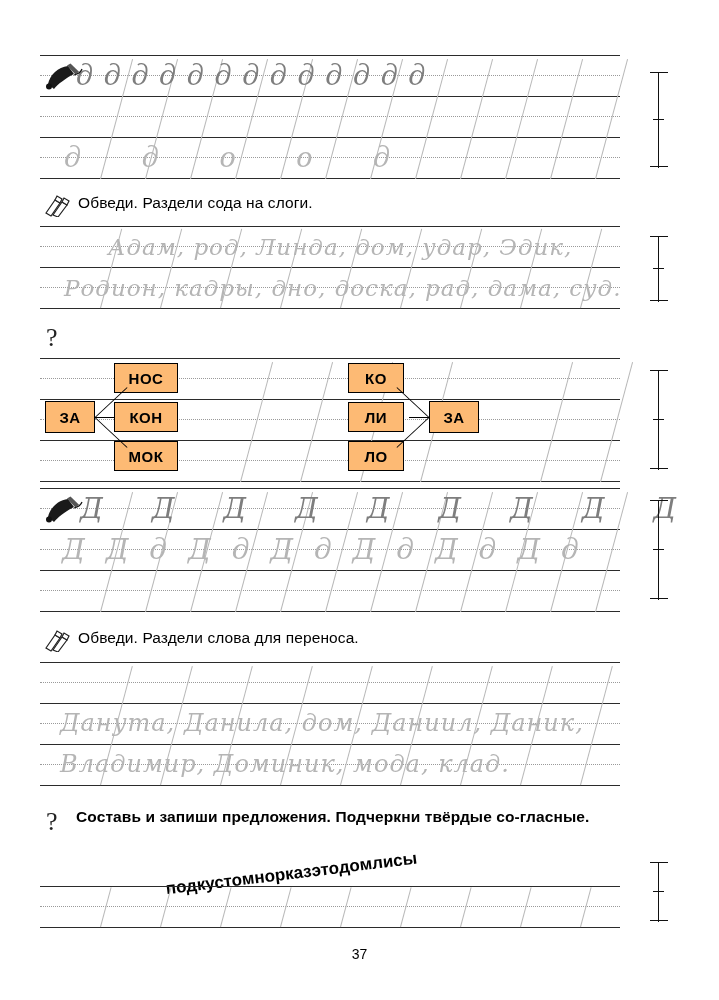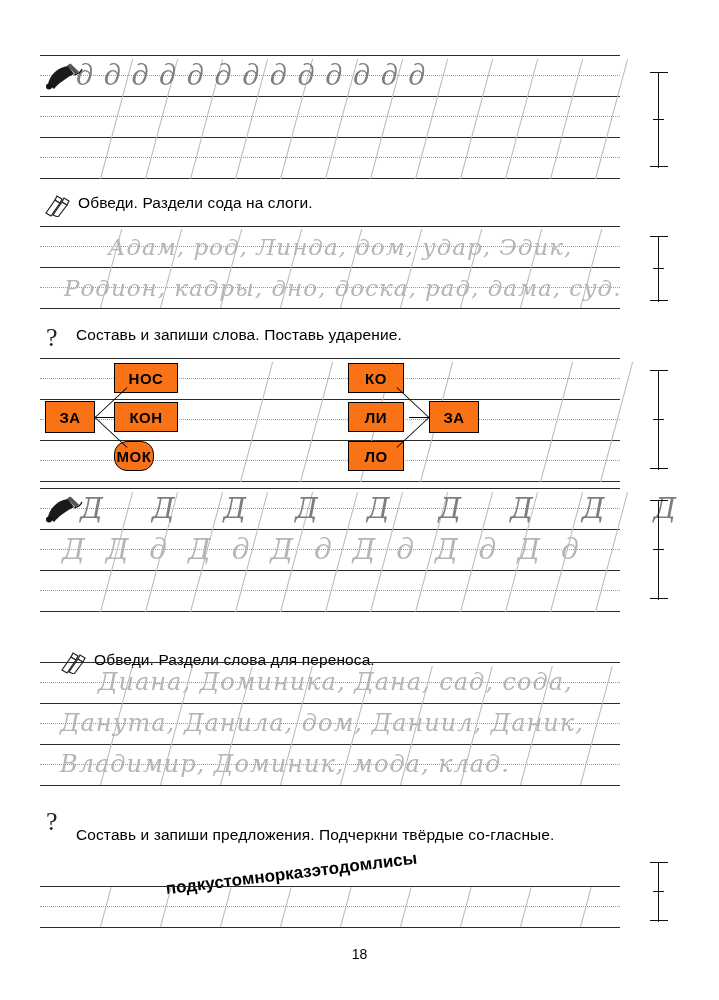--- a/index.html
+++ b/index.html
@@ -101,21 +101,21 @@
     bottom: 0;
     width: 0;
     border-left: 1.6px solid #111;
     display: block;
   }
 
   
   .wbox {
     position: absolute;
     border: 1.6px solid #000;
-    background: #f97316;
+    background: #fdba74;
     display: flex;
     align-items: center;
     justify-content: center;
     font-size: 15px;
     font-weight: 700;
     letter-spacing: .5px;
     box-sizing: border-box;
   }
   .wline {
     position: absolute;
@@ -167,20 +167,21 @@
     <div class="slant" style="left:240px;top:0px;height:124px;"></div>
     <div class="slant" style="left:285px;top:0px;height:124px;"></div>
     <div class="slant" style="left:330px;top:0px;height:124px;"></div>
     <div class="slant" style="left:375px;top:0px;height:124px;"></div>
     <div class="slant" style="left:420px;top:0px;height:124px;"></div>
     <div class="slant" style="left:465px;top:0px;height:124px;"></div>
     <div class="slant" style="left:510px;top:0px;height:124px;"></div>
     <div class="slant" style="left:555px;top:0px;height:124px;"></div>
 
     <div class="hand dark" style="left:36px;top:5px;font-size:27px;">д  д  д  д  д  д  д  д  д  д  д  д  д</div>
+    <div class="hand" style="left:24px;top:87px;font-size:27px;letter-spacing:26px;">д  д  о                          о  д</div>
   </div>
 
   <svg class="icon" style="position:absolute;left:44px;top:62px;" width="40" height="30" viewBox="0 0 40 30">
     <g>
       <path d="M4 22 C6 13, 14 5, 24 4 L30 12 C22 16, 14 22, 10 27 Z" fill="#1a1a1a"></path>
       <path d="M23 3.5 L31.5 12.5 L35 9.8 L26.5 1.5 Z" fill="#555"></path>
       <circle cx="5" cy="24.5" r="3" fill="#111"></circle>
       <path d="M30 13 C34 12, 37 10, 38 7" stroke="#111" stroke-width="1.2" fill="none"></path>
     </g>
   </svg>
@@ -225,21 +226,20 @@
     <i style="top:0;"></i>
       <b></b>
       <i style="top:64px;"></i>
     <i style="top:32px;width:11px;left:3px;"></i>
   </div>
 
   <div class="instr" style="left:42px;top:322px;width:560px;">
     <svg class="icon" width="26" height="30" viewBox="0 0 26 30">
       <text x="4" y="24" font-family="Liberation Serif, serif" font-size="26" fill="#222">?</text>
     </svg>
-    <div class="txt" style="margin-top:3px;">Составь и запиши слова. Поставь ударение.</div>
   </div>
 
   <div class="ruled" style="position:absolute;left:40px;top:358px;width:580px;height:124px;">
     <div class="baseline" style="top:0px;"></div>
     <div class="baseline" style="top:41px;"></div>
     <div class="baseline" style="top:82px;"></div>
     <div class="baseline" style="top:123px;"></div>
     <div class="midline" style="top:20px;"></div>
     <div class="midline" style="top:61px;"></div>
     <div class="midline" style="top:102px;"></div>
@@ -247,21 +247,21 @@
     <div class="slant" style="left:260px;top:0px;height:124px;"></div>
     <div class="slant" style="left:320px;top:0px;height:124px;"></div>
     <div class="slant" style="left:380px;top:0px;height:124px;"></div>
     <div class="slant" style="left:500px;top:0px;height:124px;"></div>
     <div class="slant" style="left:560px;top:0px;height:124px;"></div>
   </div>
 
   <div class="wbox" style="left:45px;top:401px;width:50px;height:32px;">ЗА</div>
   <div class="wbox" style="left:114px;top:363px;width:64px;height:30px;">НОС</div>
   <div class="wbox" style="left:114px;top:402px;width:64px;height:30px;">КОН</div>
-  <div class="wbox" style="left:114px;top:441px;width:40px;height:30px;border-radius:13px;">МОК</div>
+  <div class="wbox" style="left:114px;top:441px;width:64px;height:30px;">МОК</div>
   <div class="wline" style="left:95px;top:417px;width:44px;transform:rotate(-43deg);"></div>
   <div class="wline" style="left:95px;top:417px;width:20px;"></div>
   <div class="wline" style="left:95px;top:417px;width:44px;transform:rotate(43deg);"></div>
 
   <div class="wbox" style="left:429px;top:401px;width:50px;height:32px;">ЗА</div>
   <div class="wbox" style="left:348px;top:363px;width:56px;height:30px;">КО</div>
   <div class="wbox" style="left:348px;top:402px;width:56px;height:30px;">ЛИ</div>
   <div class="wbox" style="left:348px;top:441px;width:56px;height:30px;">ЛО</div>
   <div class="wline" style="left:385px;top:417px;width:44px;transform:rotate(-43deg);transform-origin:right center;"></div>
   <div class="wline" style="left:409px;top:417px;width:20px;"></div>
@@ -306,21 +306,21 @@
       <path d="M30 13 C34 12, 37 10, 38 7" stroke="#111" stroke-width="1.2" fill="none"></path>
     </g>
   </svg>
   <div class="bracket" style="left:650px;top:500px;height:100px;">
     <i style="top:0;"></i>
       <b></b>
       <i style="top:98px;"></i>
     <i style="top:49px;width:11px;left:3px;"></i>
   </div>
 
-  <div class="instr" style="left:58px;top:628px;width:560px;margin-top:22px;">
+  <div class="instr" style="left:42px;top:628px;width:560px;">
     <svg class="icon" width="28" height="24" viewBox="0 0 28 24">
       <g stroke="#222" stroke-width="1.2" fill="#fff">
         <path d="M4 20 L13 7 L18 10 L9 23 Z"></path>
         <path d="M13 7 L15 3 L20 6 L18 10 Z"></path>
         <path d="M11 22 L20 9 L25 12 L16 24 Z" fill="#fff"></path>
         <path d="M20 9 L22 5 L27 8 L25 12 Z"></path>
       </g>
     </svg>
     <div class="txt">Обведи. Раздели слова для переноса.</div>
   </div>
@@ -335,30 +335,29 @@
     <div class="midline" style="top:102px;"></div>
     <div class="slant" style="left:60px;top:0px;height:123px;"></div>
     <div class="slant" style="left:120px;top:0px;height:123px;"></div>
     <div class="slant" style="left:180px;top:0px;height:123px;"></div>
     <div class="slant" style="left:240px;top:0px;height:123px;"></div>
     <div class="slant" style="left:300px;top:0px;height:123px;"></div>
     <div class="slant" style="left:360px;top:0px;height:123px;"></div>
     <div class="slant" style="left:420px;top:0px;height:123px;"></div>
     <div class="slant" style="left:480px;top:0px;height:123px;"></div>
     <div class="slant" style="left:540px;top:0px;height:123px;"></div>
-    <div class="hand" style="left:58px;top:6px;font-size:24px;">Диана, Доминика, Дана, сад, сода,</div>
     <div class="hand" style="left:20px;top:88px;font-size:24px;">Владимир, Доминик, мода, клад.</div>
     <div class="hand" style="left:20px;top:47px;font-size:24px;">Данута, Данила, дом, Даниил, Даник,</div>
   </div>
 
   <div class="instr" style="left:42px;top:805px;width:575px;">
     <svg class="icon" width="26" height="32" viewBox="0 0 26 32">
       <text x="4" y="25" font-family="Liberation Serif, serif" font-size="26" fill="#222">?</text>
     </svg>
-    <div class="txt" style="margin-top:20px;width:525px;text-align:justify;">Составь и запиши предложения. Подчеркни твёрдые со-гласные.</div>
+    <div class="txt" style="margin-top:2px;width:525px;text-align:justify;font-weight:bold;">Составь и запиши предложения. Подчеркни твёрдые со-гласные.</div>
   </div>
 
   <div class="curved" style="left:165px;top:846px;">
     <span style="left:0;top:18px;display:inline-block;transform:rotate(-7deg);">подкустомнорказэтодомлисы</span>
   </div>
 
   <div class="ruled" style="position:absolute;left:40px;top:868px;width:580px;height:60px;">
     <div class="baseline" style="top:18px;"></div>
     <div class="baseline" style="top:59px;"></div>
     <div class="midline" style="top:38px;"></div>
@@ -372,14 +371,14 @@
     <div class="slant" style="left:480px;top:18px;height:41px;"></div>
     <div class="slant" style="left:540px;top:18px;height:41px;"></div>
   </div>
   <div class="bracket" style="left:650px;top:862px;height:60px;">
     <i style="top:0;"></i>
       <b></b>
       <i style="top:58px;"></i>
     <i style="top:29px;width:11px;left:3px;"></i>
   </div>
 
-  <div class="pageno" style="top:946px;">18</div>
+  <div class="pageno" style="top:946px;">37</div>
 </div>
 
 </body></html>

